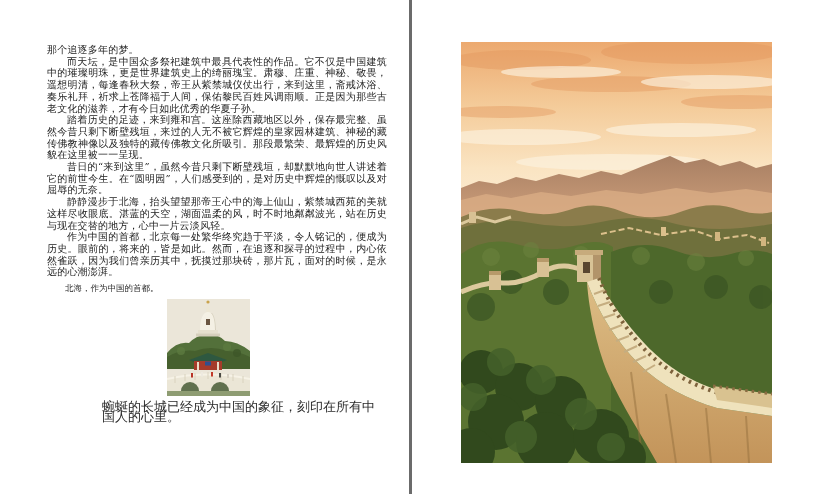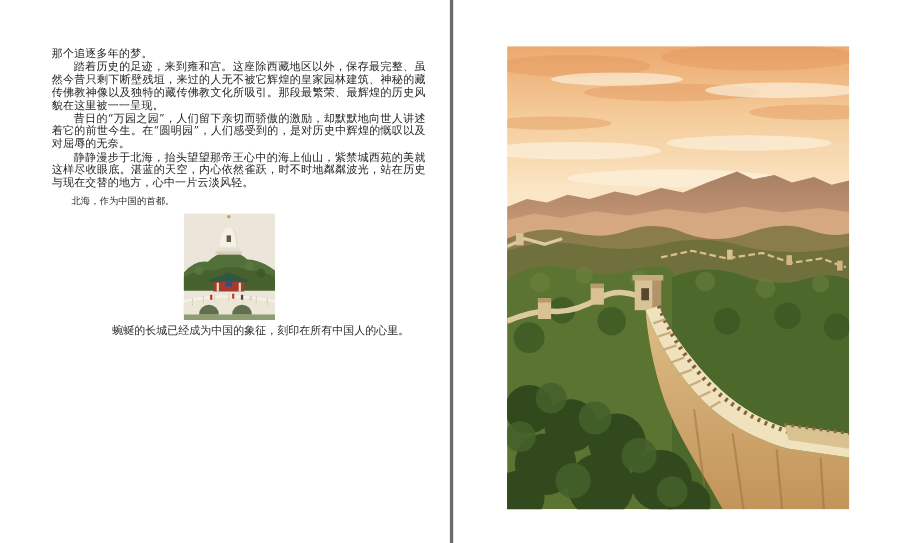--- a/index.html
+++ b/index.html
@@ -47,43 +47,45 @@
     color: #2a2a2a;
   }
   .beihai-photo {
     display: block;
     width: 83px;
     height: 97px;
     margin: 6px 0 0 120px;
   }
   .caption-bottom {
     margin: 6px 0 0 55px;
-    font-size: 10px;
+    font-size: 13px;
     line-height: 10px;
     color: #2a2a2a;
   }
   .right-photo {
     position: absolute;
     left: 461px;
     top: 42px;
     width: 311px;
     height: 421px;
   }
   svg { display: block; }
 </style>
 </head>
 <body>
 
 <div class="spread">
 
   <div class="left-page">
     <p class="body-text">那个追逐多年的梦。</p>
+    <p class="body-text indent">而天坛，是中国众多祭祀建筑中最具代表性的作品。它不仅是中国建筑中的璀璨明珠，更是世界建筑史上的绮丽瑰宝。肃穆、庄重、神秘、敬畏，遥想明清，每逢春秋大祭，帝王从紫禁城仪仗出行，来到这里，斋戒沐浴、奏乐礼拜，祈求上苍降福于人间，保佑黎民百姓风调雨顺。正是因为那些古老文化的滋养，才有今日如此优秀的华夏子孙。</p>
     <p class="body-text indent">踏着历史的足迹，来到雍和宫。这座除西藏地区以外，保存最完整、虽然今昔只剩下断壁残垣，来过的人无不被它辉煌的皇家园林建筑、神秘的藏传佛教神像以及独特的藏传佛教文化所吸引。那段最繁荣、最辉煌的历史风貌在这里被一一呈现。</p>
-    <p class="body-text indent">昔日的“万园之园”，人们留下亲切而骄傲的激励，却默默地向世人讲述着它的前世今生。在“圆明园”，人们感受到的，是对历史中辉煌的慨叹以及对屈辱的无奈。</p>
-    <p class="body-text indent">静静漫步于北海，抬头望望那帝王心中的海上仙山，紫禁城西苑的美就这样尽收眼底。湛蓝的天空，内心依然雀跃，时不时地粼粼波光，站在历史与现在交替的地方，心中一片云淡风轻。</p>
+    <p class="body-text indent">昔日的“来到这里”，虽然今昔只剩下断壁残垣，却默默地向世人讲述着它的前世今生。在“圆明园”，人们感受到的，是对历史中辉煌的慨叹以及对屈辱的无奈。</p>
+    <p class="body-text indent">静静漫步于北海，抬头望望那帝王心中的海上仙山，紫禁城西苑的美就这样尽收眼底。湛蓝的天空，湖面温柔的风，时不时地粼粼波光，站在历史与现在交替的地方，心中一片云淡风轻。</p>
+    <p class="body-text indent">作为中国的首都，北京每一处繁华终究趋于平淡，令人铭记的，便成为历史。眼前的，将来的，皆是如此。然而，在追逐和探寻的过程中，内心依然雀跃，因为我们曾亲历其中，抚摸过那块砖，那片瓦，面对的时候，是永远的心潮澎湃。</p>
 
     <p class="caption-small">北海，作为中国的首都。</p>
 
     <div class="beihai-photo">
       <svg width="83" height="97" viewBox="0 0 83 97">
 
         <rect x="0" y="0" width="83" height="97" fill="#ebe6d9"></rect>
 
         <path d="M0,54 Q10,42 22,44 Q30,36 38,36 Q50,34 58,42 Q70,42 83,52 L83,70 L0,70 Z" fill="#53703a"></path>
         <path d="M0,58 Q14,50 28,52 Q44,46 60,52 Q72,52 83,58 L83,70 L0,70 Z" fill="#46602e"></path>

